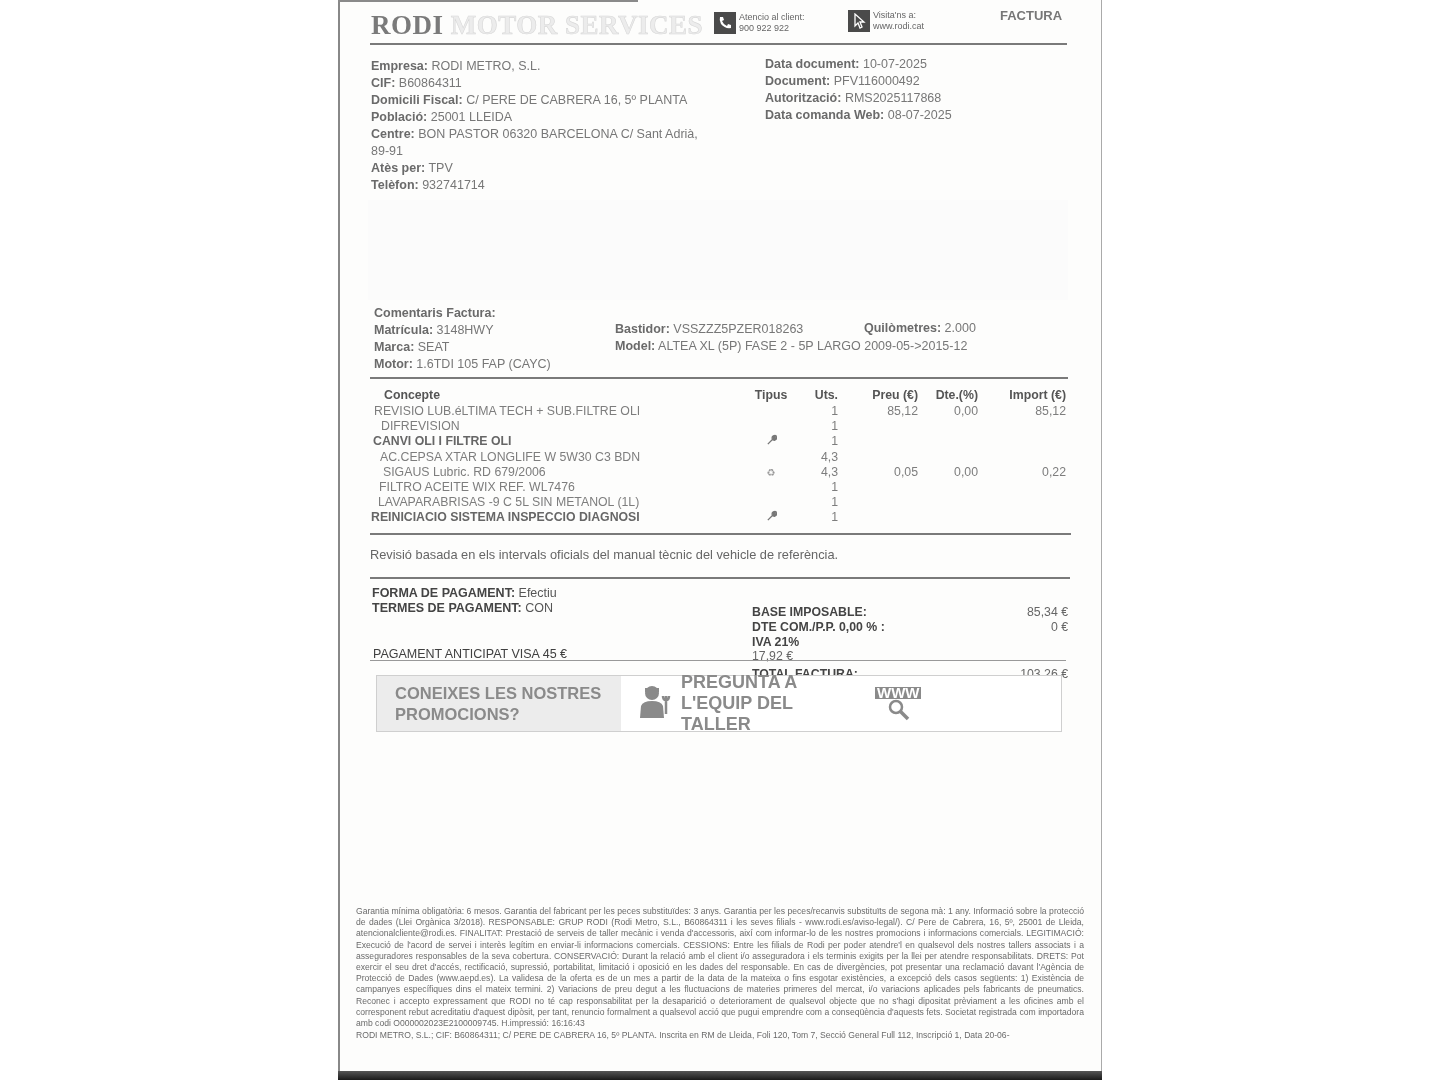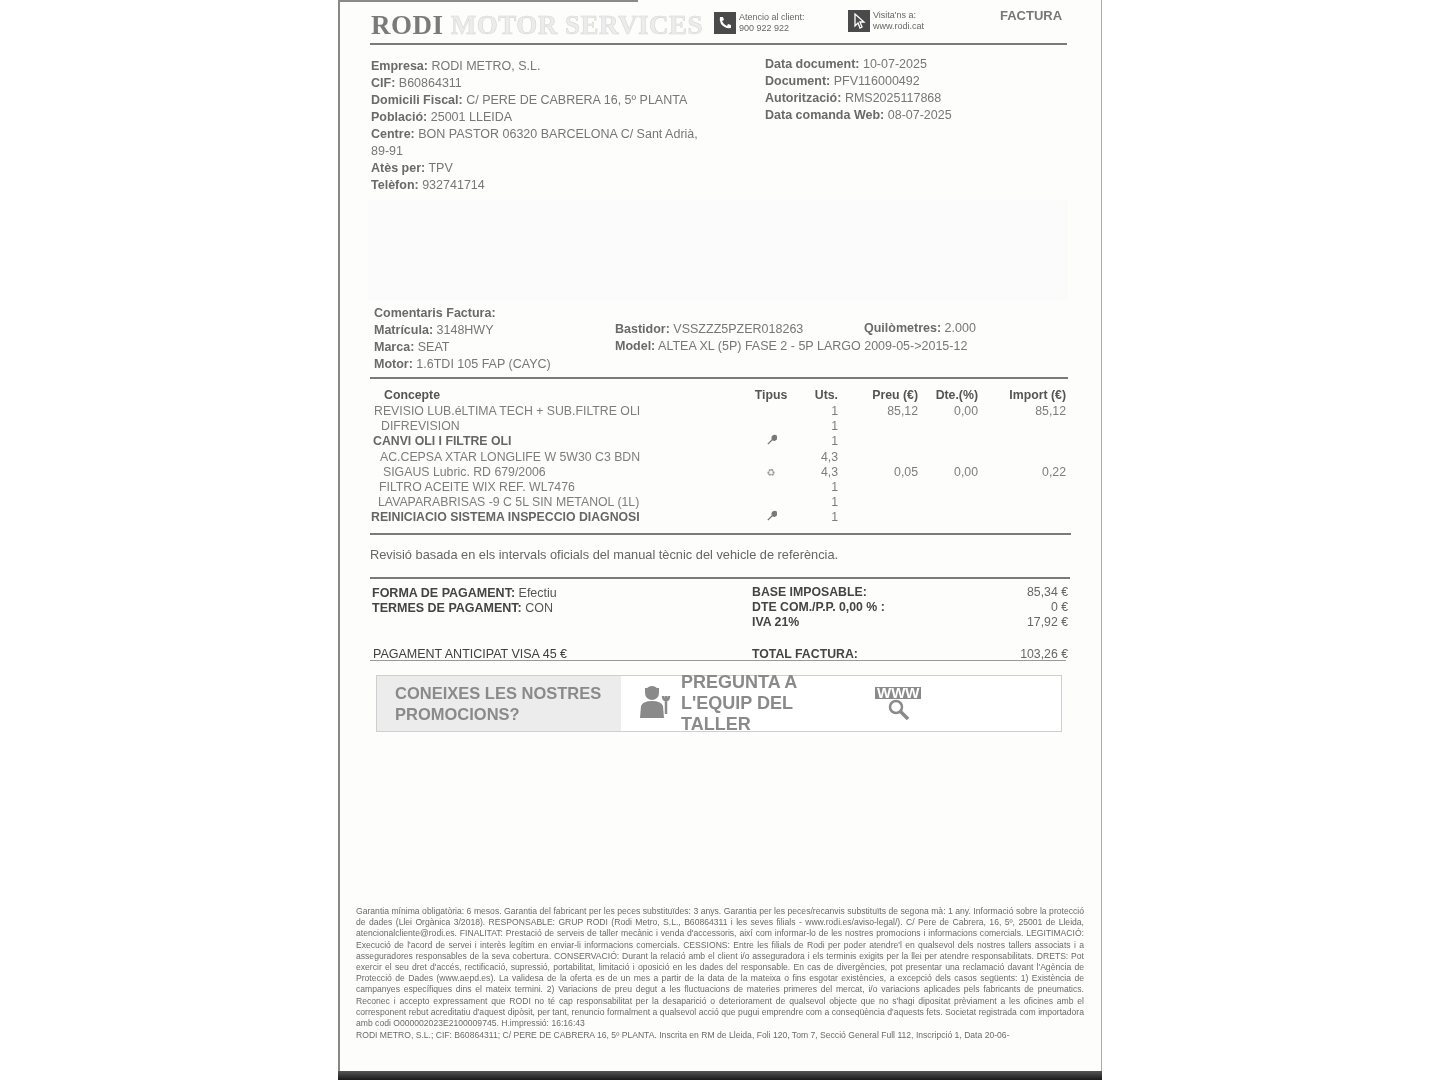--- a/index.html
+++ b/index.html
@@ -192,29 +192,29 @@
 <div class="abs" style="left:370px;top:547px;font-size:12.8px;color:#666;">Revisió basada en els intervals oficials del manual tècnic del vehicle de referència.</div>
 <div class="rule" style="left:370px;top:577px;width:700px;"></div>
 
 <div class="abs" style="left:372px;top:586px;">
   <div class="field" style="color:#555;line-height:15px;"><b style="color:#444;">FORMA DE PAGAMENT:</b> <span>Efectiu</span></div>
   <div class="field" style="color:#555;line-height:15px;"><b style="color:#444;">TERMES DE PAGAMENT:</b> <span>CON</span></div>
 </div>
 <div class="abs field" style="left:373px;top:646px;color:#404040;">PAGAMENT ANTICIPAT VISA 45 €</div>
 
 <div class="abs" style="left:752px;top:585px;width:316px;font-size:12.3px;color:#444;">
-  <div style="display:flex;justify-content:space-between;height:15px;">
+  <div style="display:flex;justify-content:space-between;height:15px;margin-top:20px;">
       <b>BASE IMPOSABLE:</b>
       <span style="color:#666;">85,34 €</span>
     </div>
   <div style="display:flex;justify-content:space-between;height:15px;">
       <b>DTE COM./P.P. 0,00 % :</b>
       <span style="color:#666;">0 €</span>
     </div>
-  <div style="display:flex;justify-content:space-between;height:15px;">
+  <div style="display:flex;justify-content:space-between;height:15px;flex-direction:column;">
       <b>IVA 21%</b>
       <span style="color:#666;">17,92 €</span>
     </div>
   <div style="display:flex;justify-content:space-between;margin-top:17px;height:15px;">
       <b>TOTAL FACTURA:</b>
       <span style="color:#666;">103,26 €</span>
     </div>
 </div>
 <div class="rule thin" style="left:370px;top:660px;width:696px;"></div>
 

